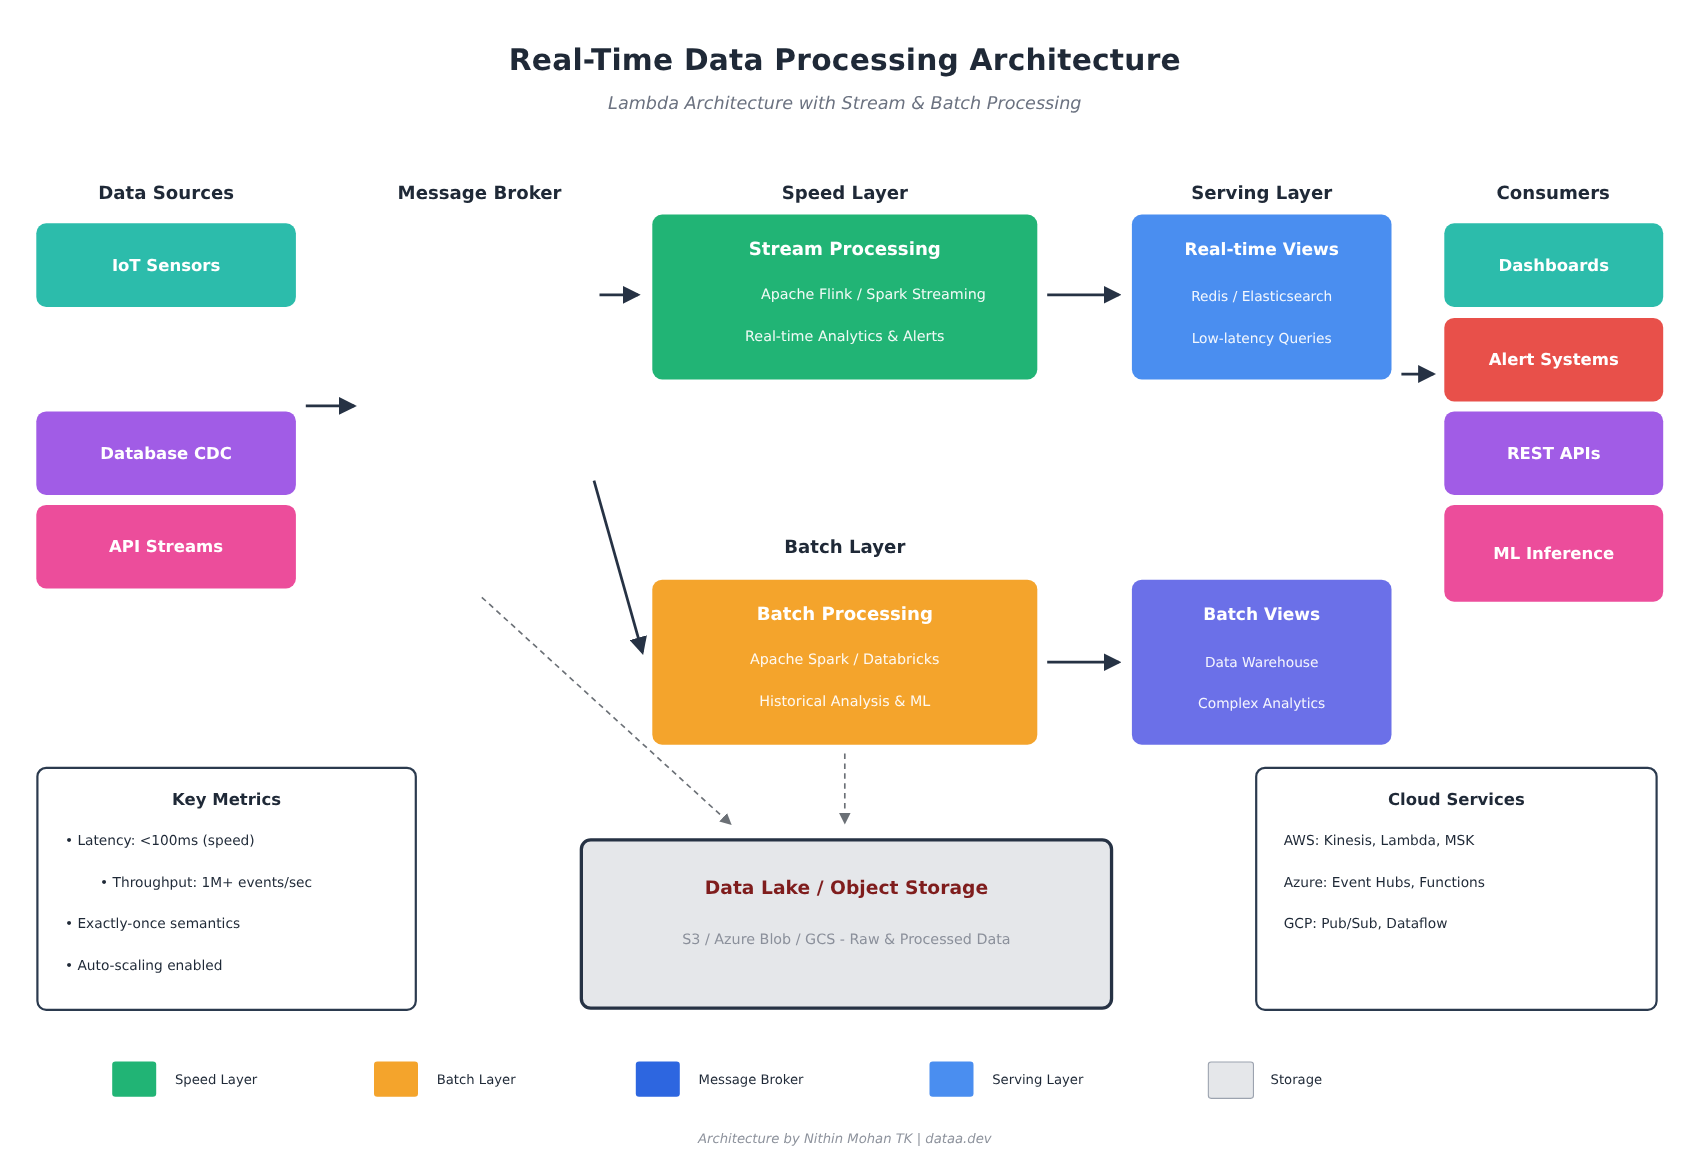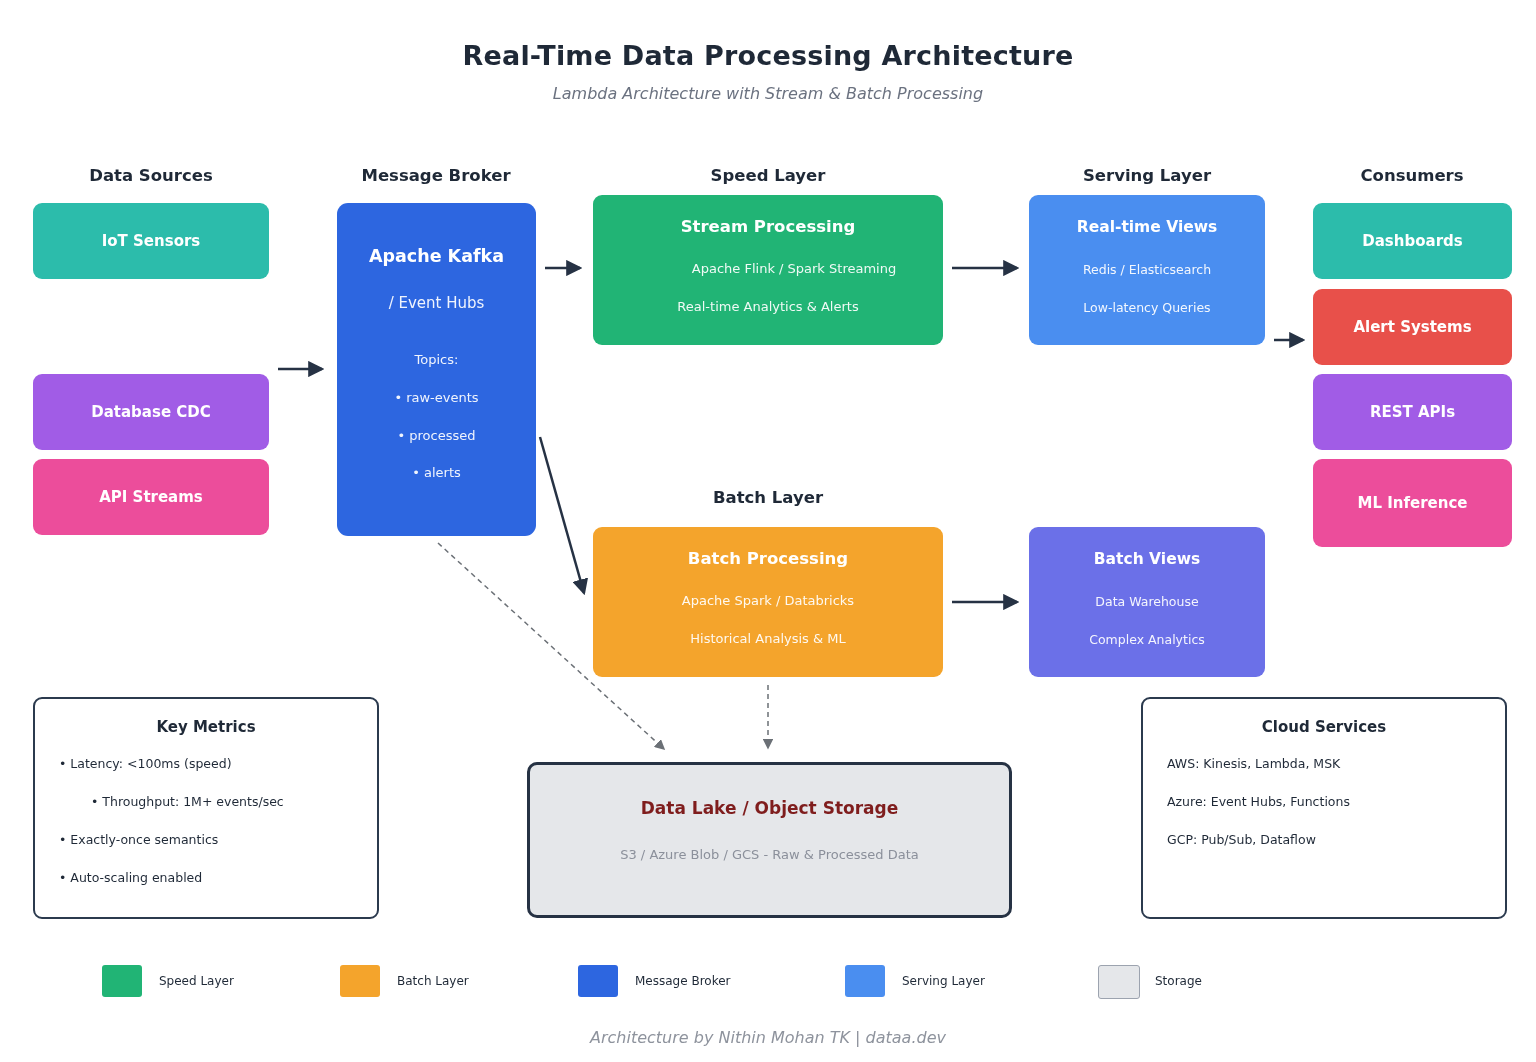--- a/index.html
+++ b/index.html
@@ -58,21 +58,21 @@
   .legend-swatch {
     position:absolute; left:0; top:0; width:40px; height:32px; border-radius:3px;
   }
   .legend-swatch.bordered { border:1.5px solid #9ca3af; }
   .legend-label {
     position:absolute; left:57px; top:50%; transform:translateY(-50%);
     font-size:12px; color:#1f2937; white-space:nowrap;
   }
   .footer {
     position:absolute; left:0; top:1028px; width:100%; text-align:center;
-    font-size:16px; font-style:italic; color:#8e939d;
+    font-size:12px; font-style:italic; color:#8e939d;
   }
   svg.arrows { position:absolute; left:0; top:0; pointer-events:none; }
 </style>
 </head>
 <body>
 
 <div class="canvas">
 
   <div class="page-title">Real-Time Data Processing Architecture</div>
   <div class="page-subtitle">Lambda Architecture with Stream &amp; Batch Processing</div>
@@ -106,28 +106,20 @@
   <div class="card" style="left: 33px; top: 203px; width: 236px; height: 76px; background-color: rgb(44, 188, 171);">
     <span>IoT Sensors</span>
   </div>
   <div class="card" style="left: 33px; top: 374px; width: 236px; height: 76px; background-color: rgb(161, 92, 230);">
     <span>Database CDC</span>
   </div>
   <div class="card" style="left: 33px; top: 459px; width: 236px; height: 76px; background-color: rgb(236, 77, 155);">
     <span>API Streams</span>
   </div>
 
-  <div class="bigbox" style="left: 337px; top: 203px; width: 199px; height: 333px; border-radius: 11px; background-color: rgb(45, 102, 224);">
-    <div class="bline t" style="top:43px; font-size:17.5px; line-height:20px;">Apache Kafka</div>
-    <div class="bline" style="top:91px; font-size:15px;">/ Event Hubs</div>
-    <div class="bline" style="top:148px;">Topics:</div>
-    <div class="bline" style="top:186px;">• raw-events</div>
-    <div class="bline" style="top:224px;">• processed</div>
-    <div class="bline" style="top:261px;">• alerts</div>
-  </div>
 
   <div class="bigbox" style="left: 593px; top: 195px; width: 350px; height: 150px; background-color: rgb(33, 180, 117);">
     <div class="bline t" style="top:22px; font-size:16.5px; line-height:20px;">Stream Processing</div>
     <div class="bline" style="top:65px;padding-left:26px;">Apache Flink / Spark Streaming</div>
     <div class="bline" style="top:103px;">Real-time Analytics &amp; Alerts</div>
   </div>
 
   <div class="bigbox" style="left: 1029px; top: 195px; width: 236px; height: 150px; background-color: rgb(74, 142, 240);">
     <div class="bline t" style="top:22px; font-size:15.5px; line-height:20px;">Real-time Views</div>
     <div class="bline" style="top:66px; font-size:12.5px;">Redis / Elasticsearch</div>

